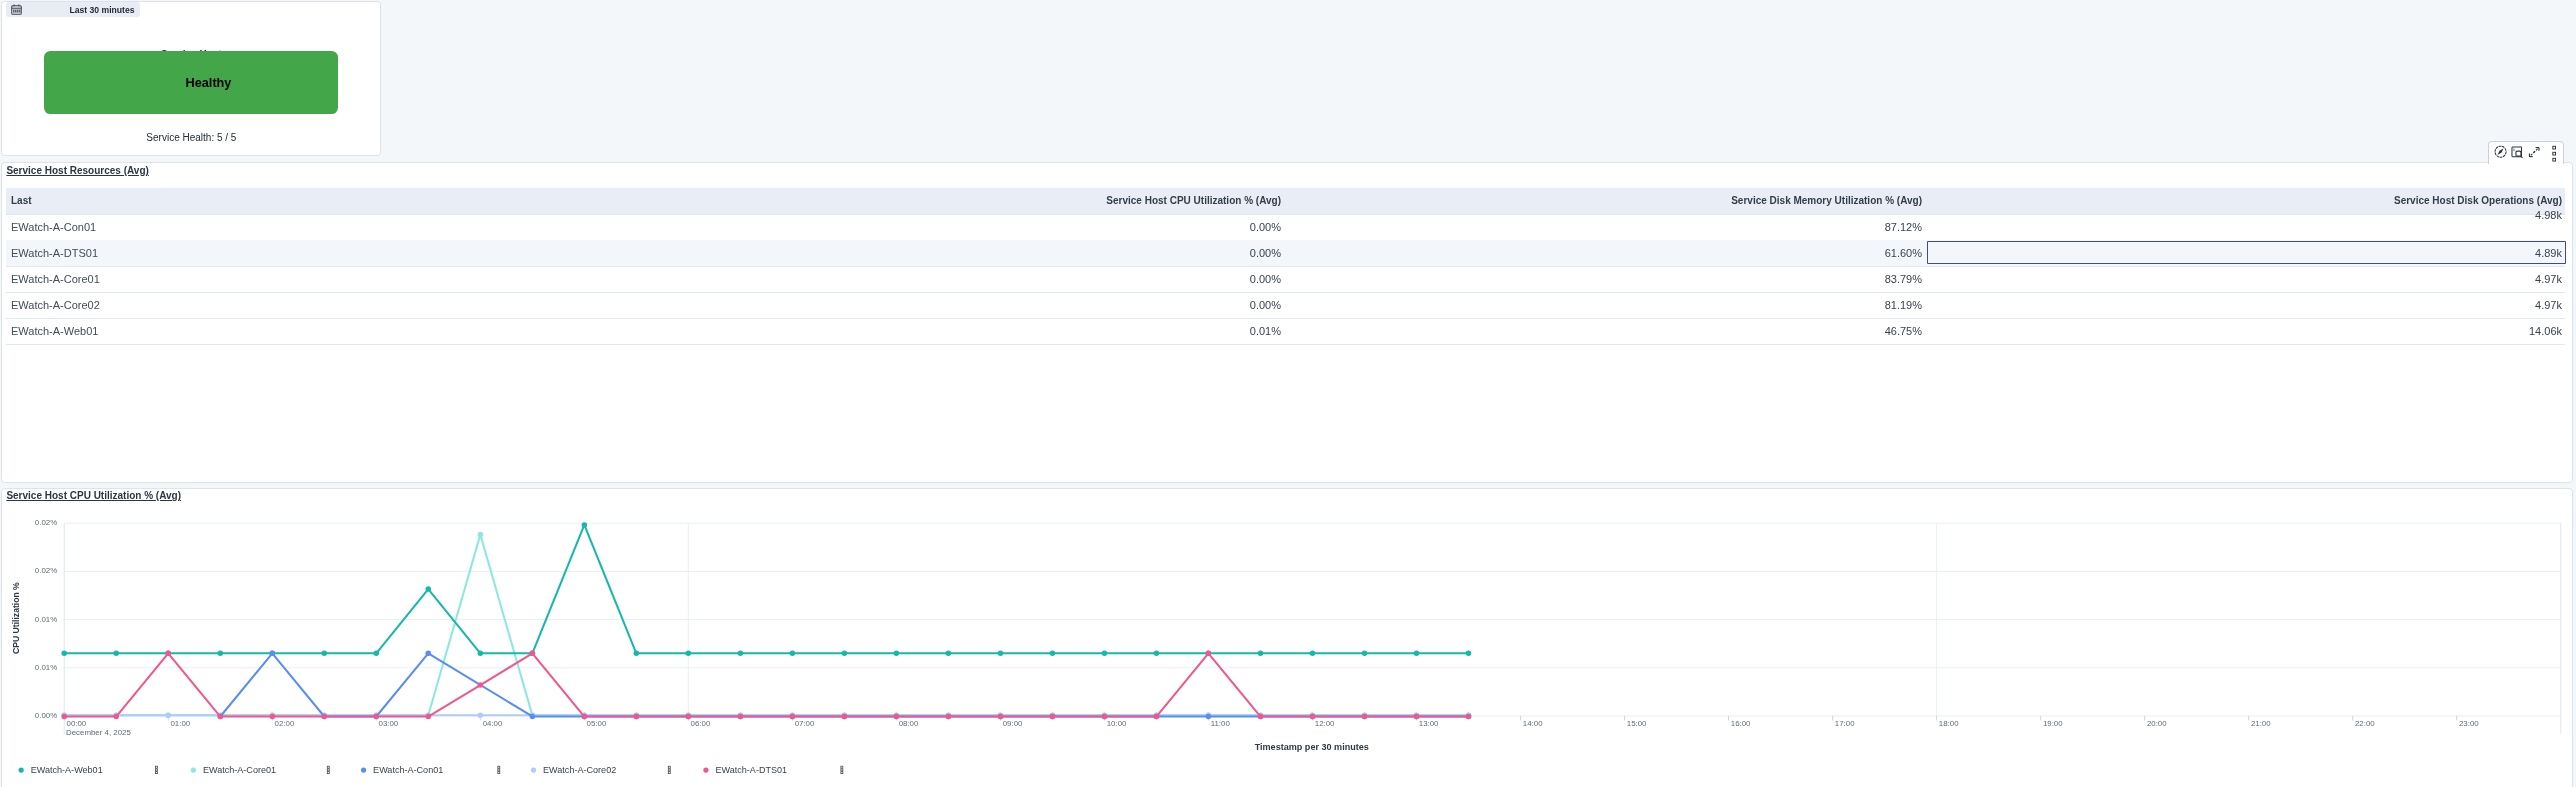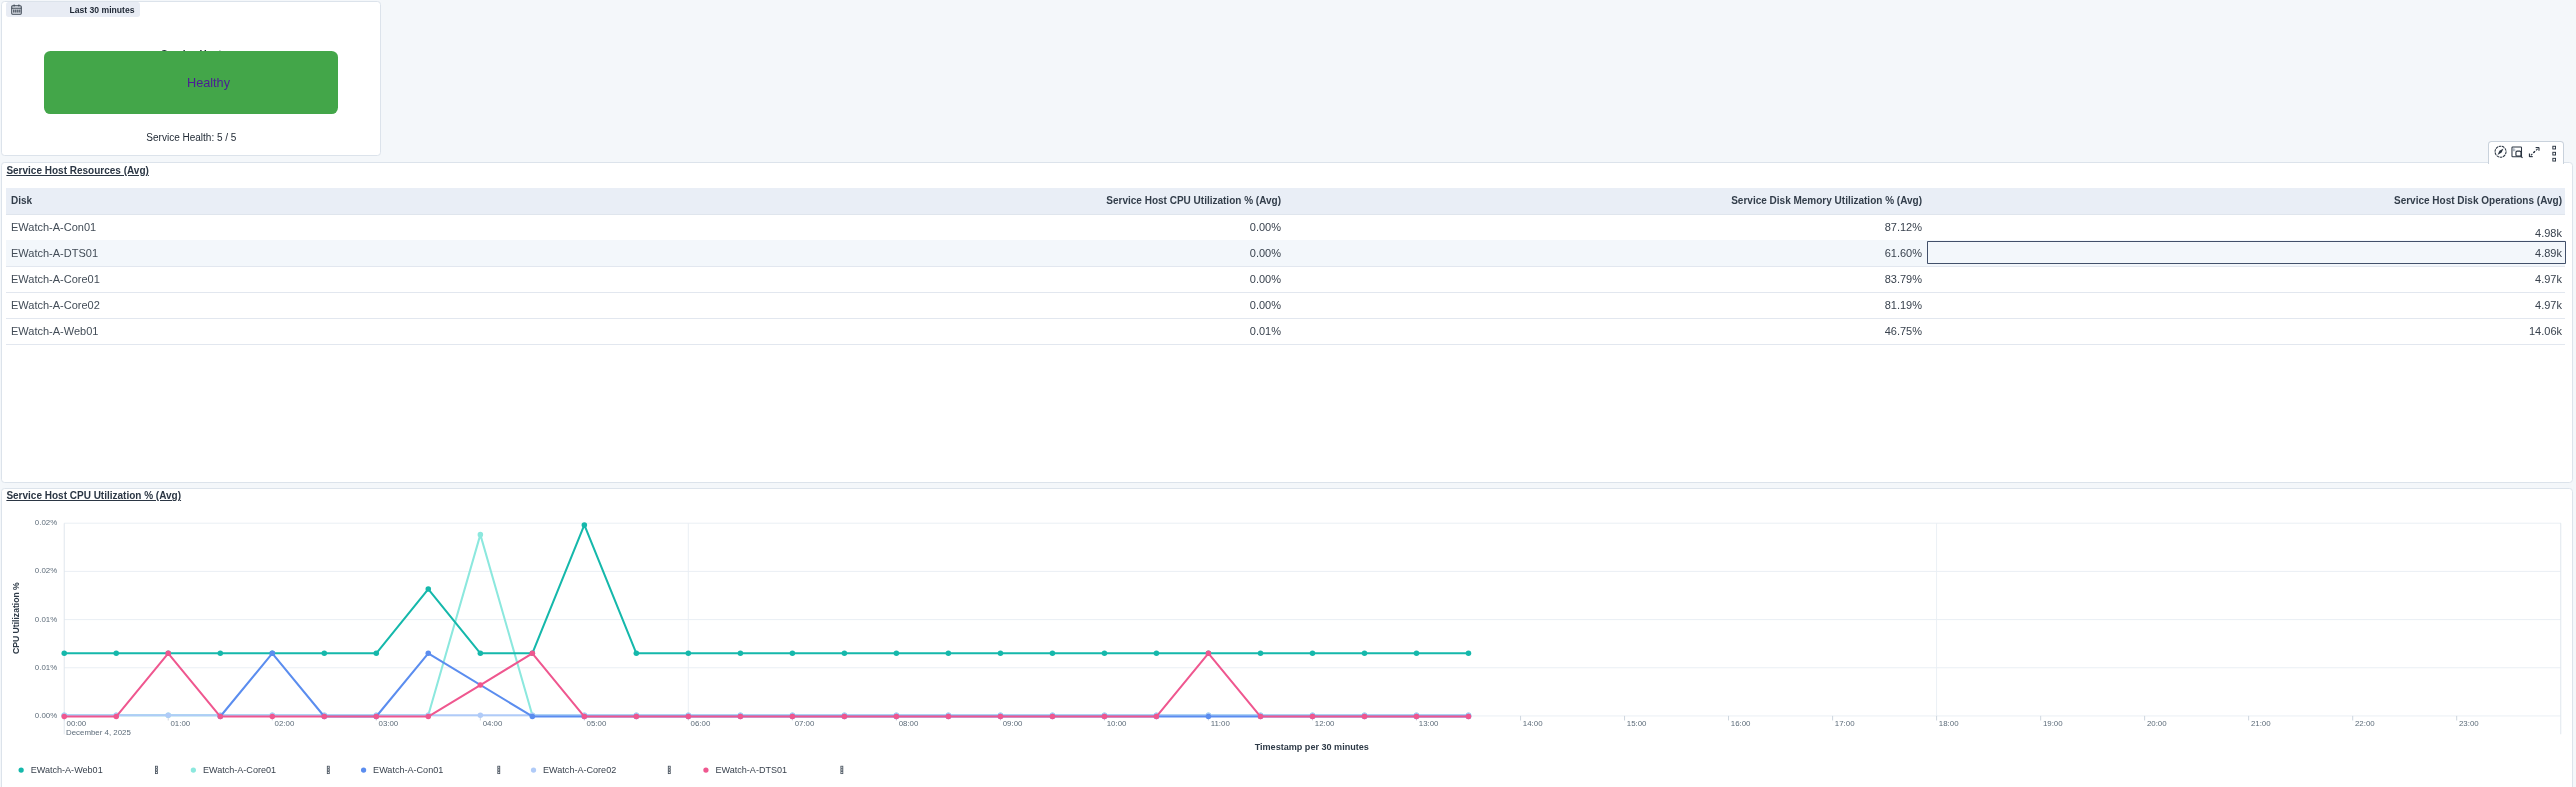--- a/index.html
+++ b/index.html
@@ -21,21 +21,21 @@
         <rect x="2.4" y="6" width="1.4" height="3.4"></rect>
         <rect x="4.6" y="6" width="1.4" height="3.4"></rect>
         <rect x="6.8" y="6" width="1.4" height="3.4"></rect>
         <rect x="9" y="6" width="1.2" height="3.4"></rect>
       </g>
 </svg>
     <span style="font-size:8.6px;color:#1d2633;font-weight:bold;padding-left:44px;">Last 30 minutes</span>
 </div>
 <div style="position:absolute;left:1.4px;top:27px;width:380px;text-align:center;font-size:10px;font-weight:bold;color:#222b36;margin-top:22px;">Service Host</div>
 <div style="position:absolute;left:44px;top:51px;width:294px;height:63px;background:#43a649;border-radius:6.4px;display:flex;align-items:center;justify-content:center;">
-<span style="font-size:12.7px;font-weight:normal;color:#4c1d95;padding-left:35px;">Healthy</span>
+<span style="font-size:12.7px;font-weight:bold;color:#000000;padding-left:35px;">Healthy</span>
   </div>
 <div style="position:absolute;left:1.4px;top:132px;width:380px;text-align:center;font-size:10px;color:#222b36;">Service Health: 5 / 5</div>
 
 <div class="panel" style="left:1.4px;top:162px;width:2572px;height:321px;"></div>
 <div style="position:absolute;left:2488px;top:141px;width:76px;height:23px;background:#fff;border:0.9px solid #c9d2dc;border-bottom:none;border-radius:3.6px 3.6px 0 0;"></div>
 <svg width="87" height="27" viewBox="2742 152 96 30" xmlns="http://www.w3.org/2000/svg" style="position:absolute;left:2488px;top:138px;">
 <g stroke="#2a3441" fill="none" stroke-width="1.15">
 <circle cx="2755.6" cy="167.2" r="6.1" stroke-dasharray="3 0.7"></circle>
 <path d="M2758.9 163.6 L2756.8 168.1 L2752.3 170.8 L2754.4 166.3 Z" fill="#2a3441" stroke="none"></path>
 <rect x="2768.3" y="162.0" width="10.6" height="10.8" rx="0.8"></rect>
@@ -53,29 +53,29 @@
 </g>
 <g stroke-width="1.05">
 <rect x="2813.7" y="161.2" width="3.0" height="3.0"></rect>
 <rect x="2813.7" y="167.9" width="3.0" height="3.0"></rect>
 <rect x="2813.7" y="174.6" width="3.0" height="3.0"></rect>
 </g>
 </g>
 </svg>
 <div class="ptitle" style="left:6.4px;top:165px;">Service Host Resources (Avg)</div>
 <div style="position:absolute;left:6.4px;top:188px;width:2559px;height:26px;background:#e9eef6;"></div>
-<div class="th" style="left:11px;top:188px;width:363px;text-align:left;">Disk</div>
+<div class="th" style="left:11px;top:188px;width:363px;text-align:left;">Last</div>
 <div class="th" style="left:918px;top:188px;width:363px;">Service Host CPU Utilization % (Avg)</div>
 <div class="th" style="left:1559px;top:188px;width:363px;">Service Disk Memory Utilization % (Avg)</div>
 <div class="th" style="left:2199px;top:188px;width:363px;">Service Host Disk Operations (Avg)</div>
 <div style="position:absolute;left:6.4px;top:214px;width:2559px;height:0.9px;background:#dfe5ed;"></div>
 <div class="td" style="left:11px;top:214px;width:363px;text-align:left;color:#424c57;">EWatch-A-Con01</div>
 <div class="td" style="left:918px;top:214px;width:363px;">0.00%</div>
 <div class="td" style="left:1559px;top:214px;width:363px;">87.12%</div>
-<div class="td" style="left:2199px;top:202px;width:363px;margin-top:18px;">4.98k</div>
+<div class="td" style="left:2199px;top:202px;width:363px;">4.98k</div>
 <div style="position:absolute;left:6.4px;top:240px;width:2559px;height:0.9px;background:#e2e7ef;"></div>
 <div style="position:absolute;left:6.4px;top:240px;width:2559px;height:26px;background:#f3f7fb;"></div>
 <div class="td" style="left:11px;top:240px;width:363px;text-align:left;color:#424c57;">EWatch-A-DTS01</div>
 <div class="td" style="left:918px;top:240px;width:363px;">0.00%</div>
 <div class="td" style="left:1559px;top:240px;width:363px;">61.60%</div>
 <div class="td" style="left:2199px;top:240px;width:363px;">4.89k</div>
 <div style="position:absolute;left:6.4px;top:266px;width:2559px;height:0.9px;background:#e2e7ef;"></div>
 <div class="td" style="left:11px;top:266px;width:363px;text-align:left;color:#424c57;">EWatch-A-Core01</div>
 <div class="td" style="left:918px;top:266px;width:363px;">0.00%</div>
 <div class="td" style="left:1559px;top:266px;width:363px;">83.79%</div>

